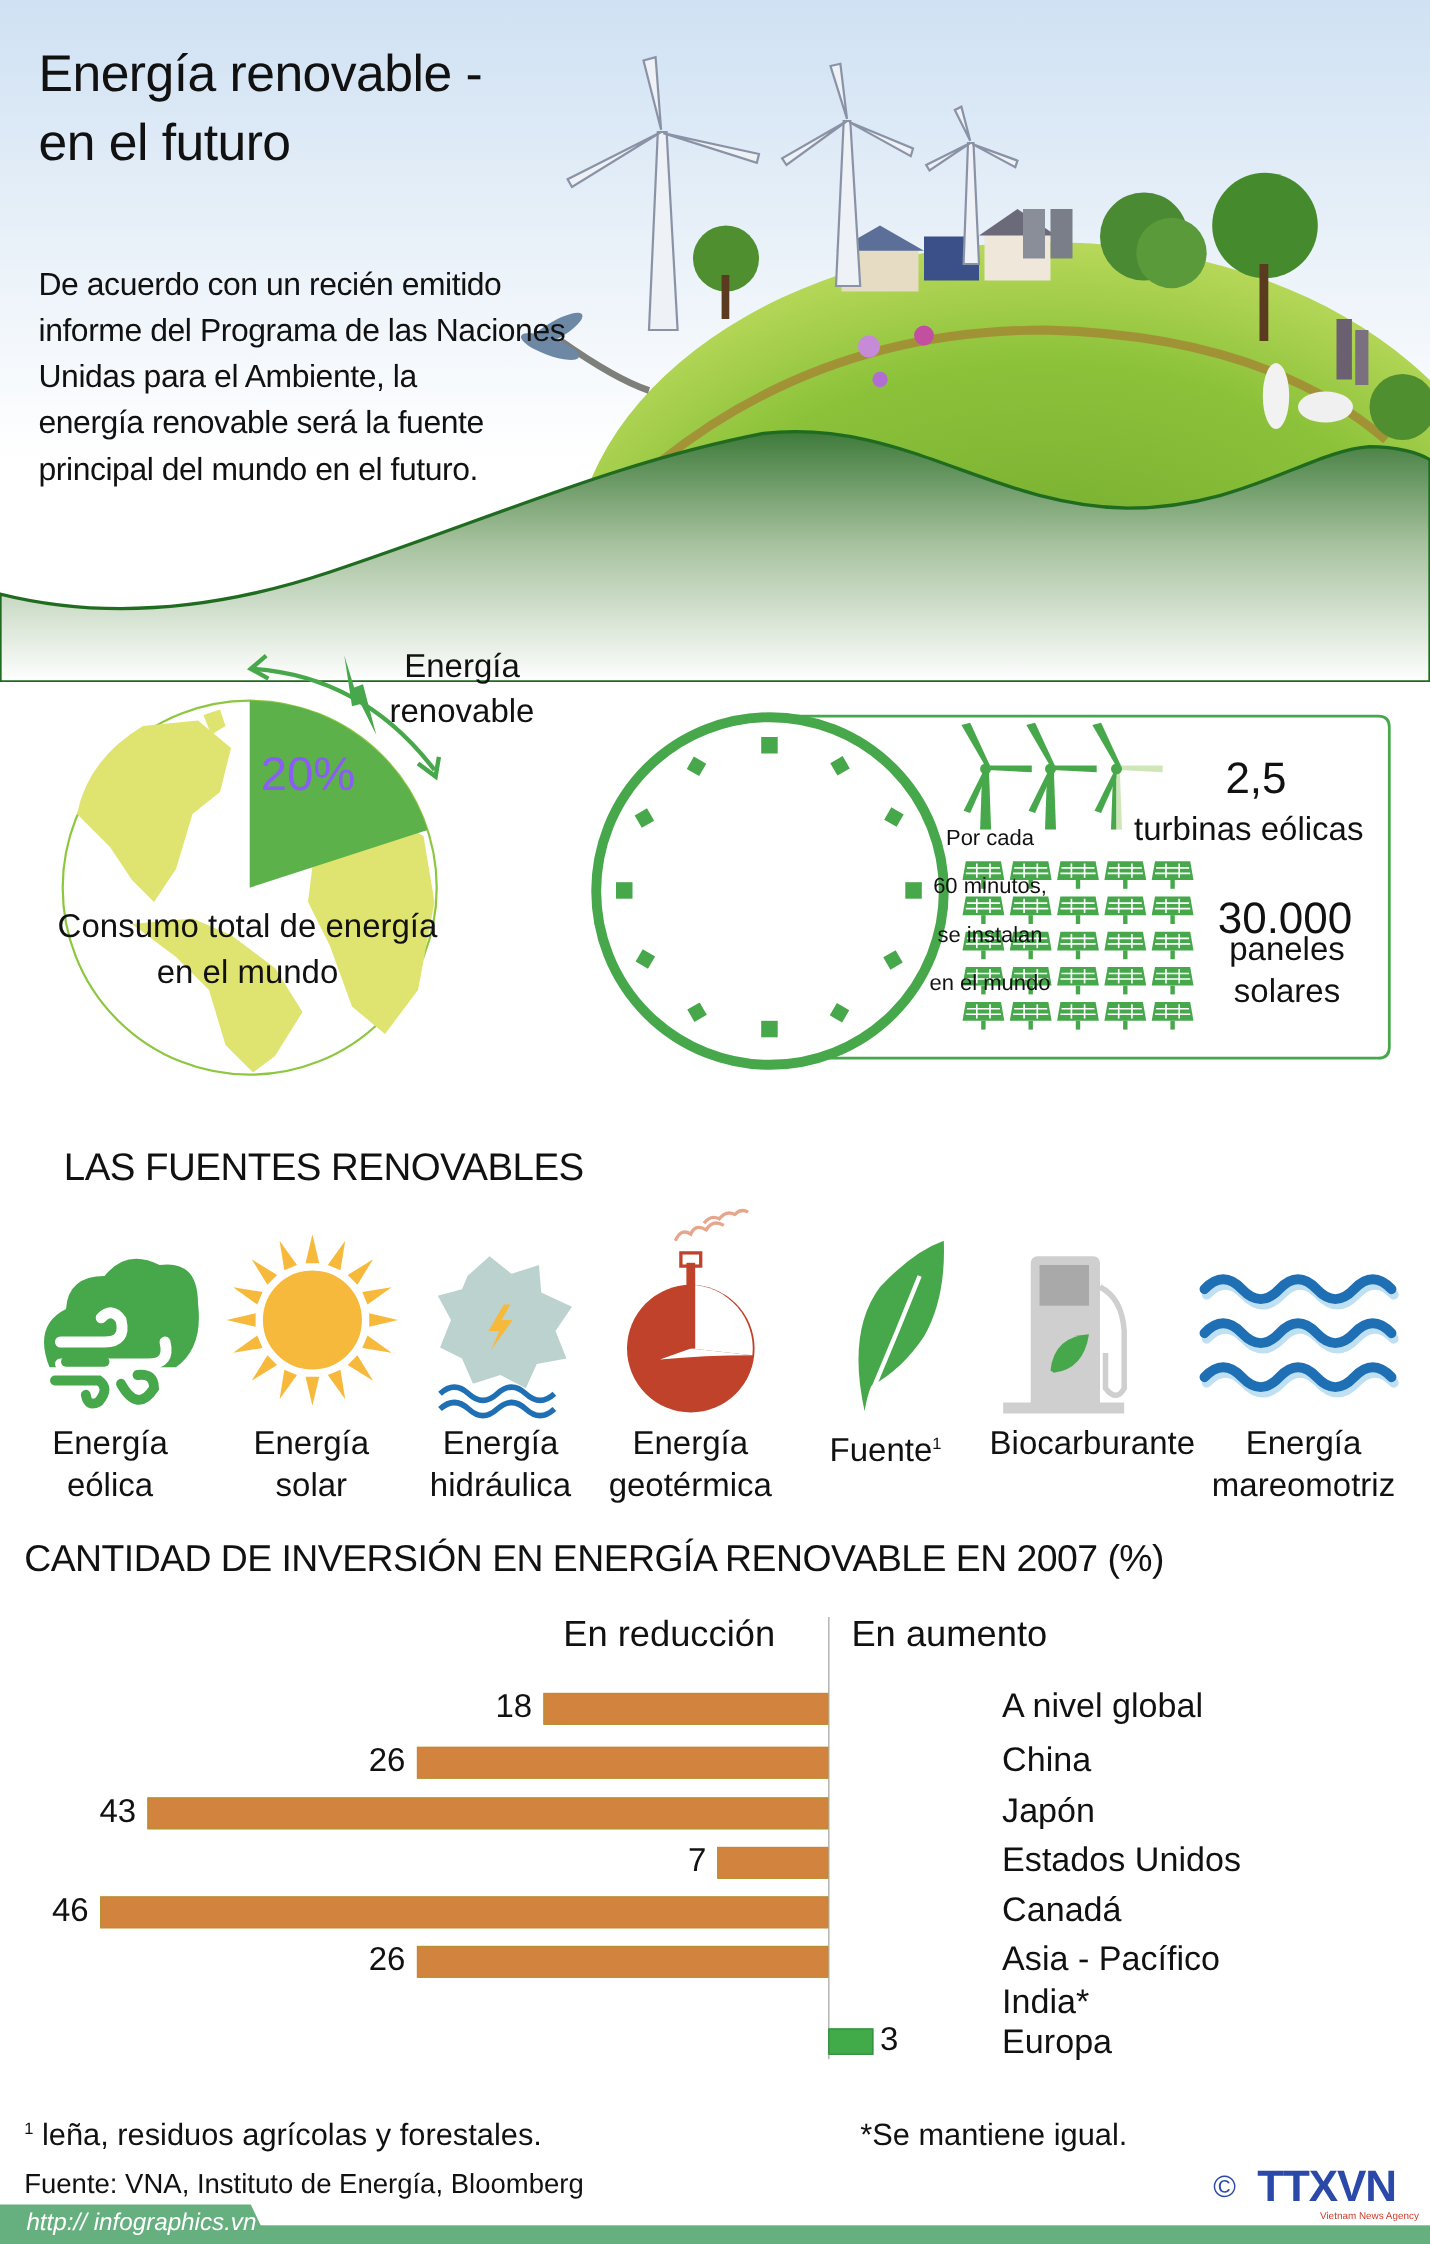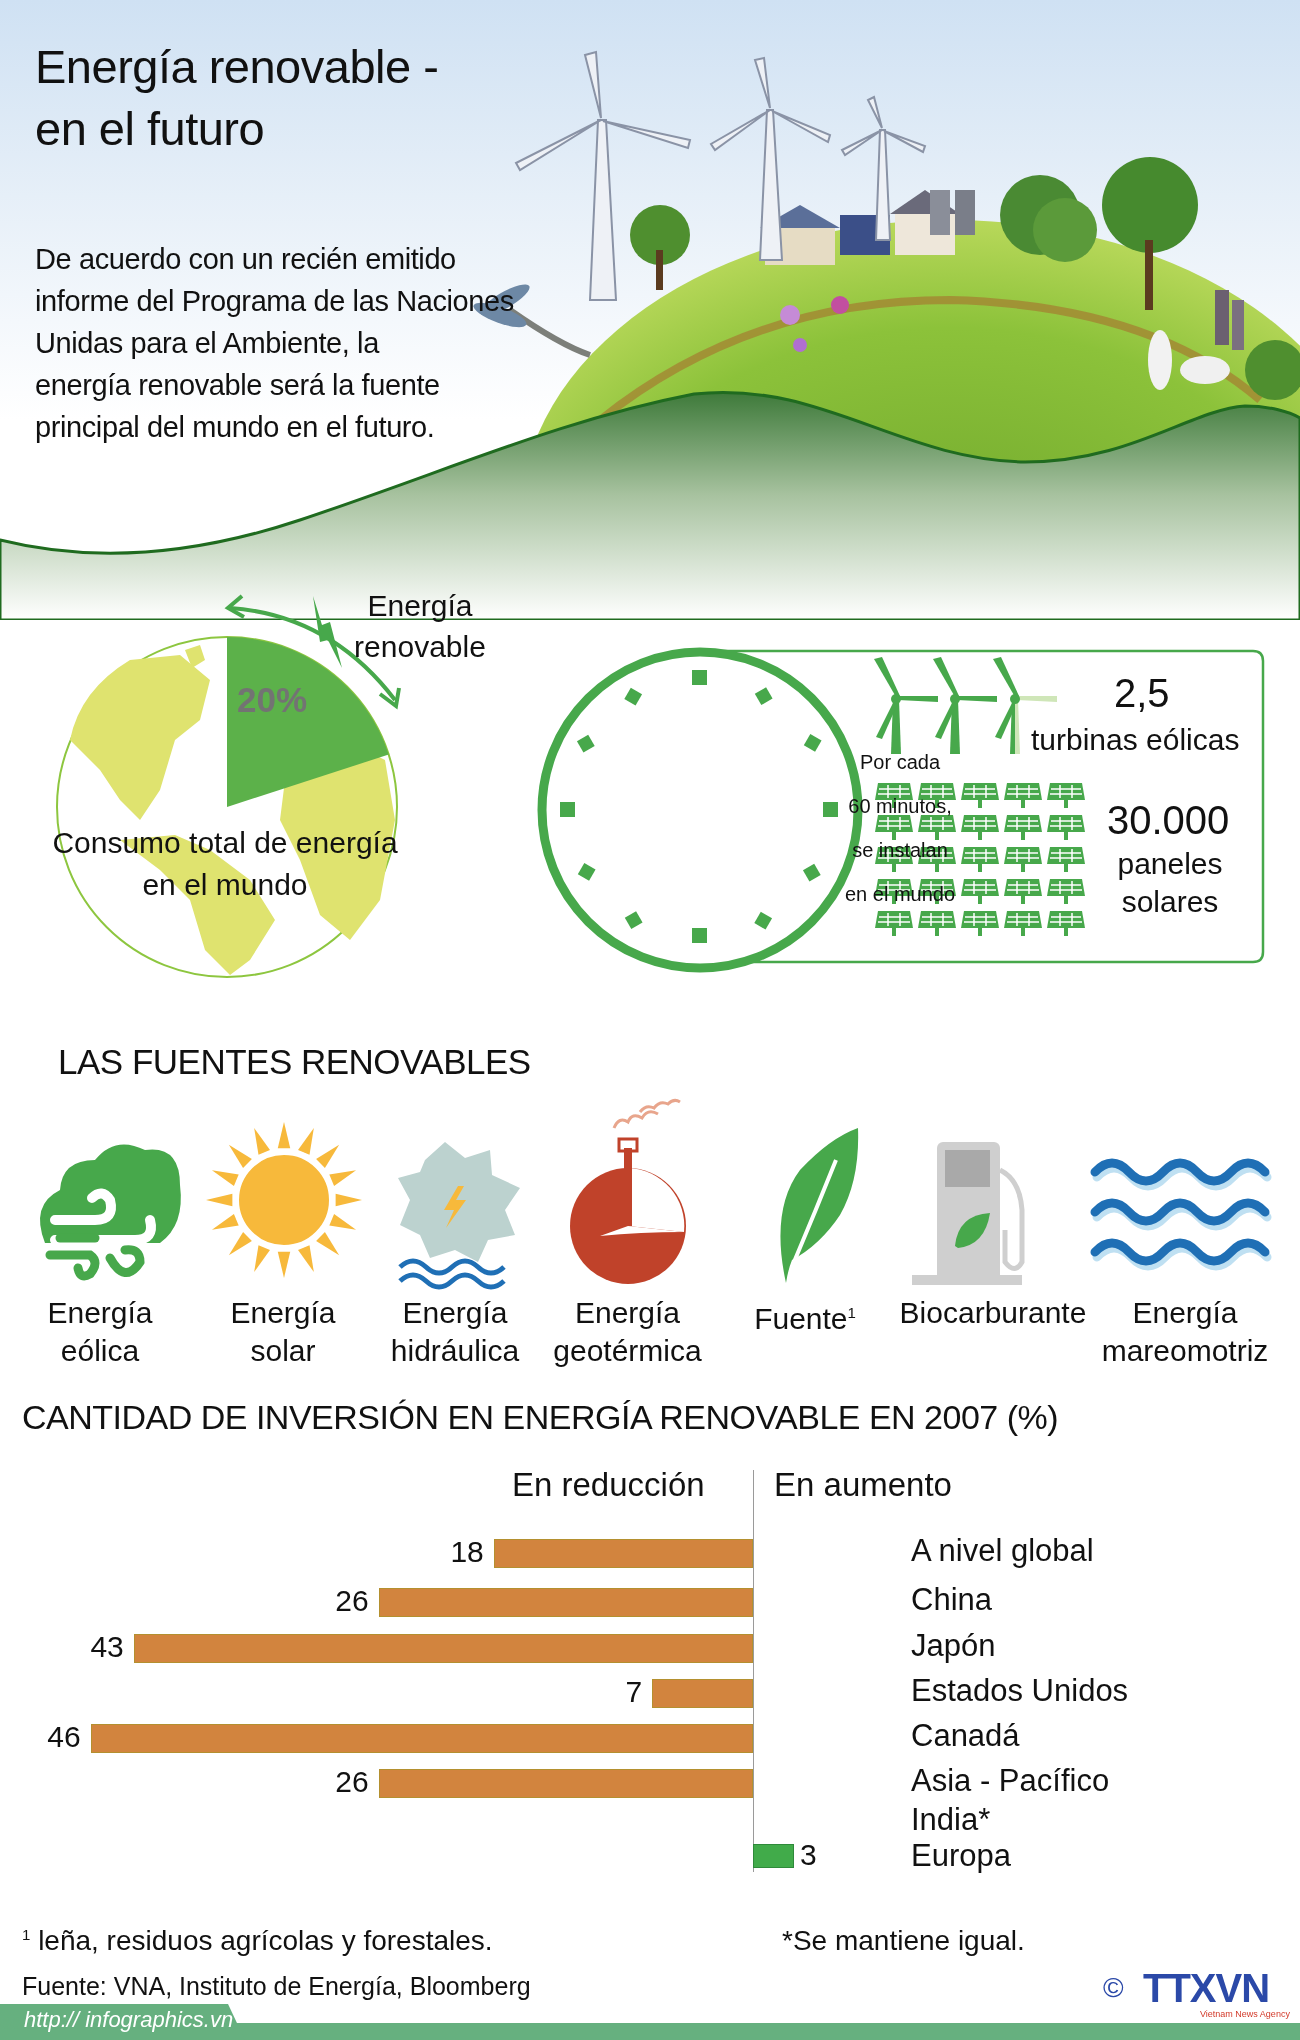--- a/index.html
+++ b/index.html
@@ -6,21 +6,21 @@
   body{width:1300px;height:2040px;position:relative;overflow:hidden;background:#ffffff;
        font-family:"Liberation Sans","DejaVu Sans",sans-serif;color:#111;}
   .abs{position:absolute;}
   .sky{left:0;top:0;width:1300px;height:560px;
        background:linear-gradient(180deg,#cfe1f3 0%,#e6eff8 35%,#ffffff 75%);}
   .title{left:35px;top:36px;font-size:47px;line-height:62px;font-weight:400;letter-spacing:-0.5px;}
   .title div{white-space:nowrap;}
   .intro{left:35px;top:238px;font-size:29px;line-height:42px;letter-spacing:-0.4px;}
   .intro div{white-space:nowrap;}
   .svgfull{left:0;top:0;}
-  .label{white-space:nowrap;}
+  .label{white-space:nowrap;margin-top:15px;}
   .stat-big{font-size:40px;}
   .stat-small{font-size:31px;}
   .src-label{font-size:30px;text-align:center;line-height:38px;white-space:nowrap;}
   .section-h{font-size:35px;letter-spacing:-0.5px;white-space:nowrap;}
   .chart-cat{font-size:31px;white-space:nowrap;}
   .chart-val{font-size:30px;text-align:right;white-space:nowrap;}
   .bar{background:#d2843e;border:1px solid #b4902f;box-sizing:border-box;}
   .bar.up{background:#41ab4a;border-color:#2e8a3a;}
   .foot{font-size:28px;white-space:nowrap;}
   .foot-small{font-size:25px;white-space:nowrap;}
@@ -128,21 +128,21 @@
 
     <path d="M227 807 L227 637 A170 170 0 0 1 388.7 754.5 Z" fill="#5cb14a"></path>
 
     <path d="M230 608 Q330 615 395 700" fill="none" stroke="#47a84b" stroke-width="4"></path>
     <polyline points="242,596 228,608 244,617" fill="none" stroke="#47a84b" stroke-width="4"></polyline>
     <polyline points="380,694 396,706 399,688" fill="none" stroke="#47a84b" stroke-width="4"></polyline>
 
     <polygon points="313,596 322,625 330,622 342,668 328,640 320,642" fill="#47a84b"></polygon>
   </g>
 </svg>
-<div class="abs" style="left:237px;top:680px;font-size:35px;font-weight:700;color:#737373">20%</div>
+<div class="abs" style="left:237px;top:680px;font-size:43px;font-weight:400;color:#8b5cf6">20%</div>
 <div class="abs src-label" style="left:345px;top:585px;width:150px;font-size:30px;line-height:41px">
   <div>Energía</div>
   <div>renovable</div>
 </div>
 <div class="abs src-label" style="left:20px;top:822px;width:410px;font-size:30px;line-height:42px">
   <div>Consumo total de energía</div>
   <div>en el mundo</div>
 </div>
 
 <svg class="abs" style="left:530px;top:640px" width="740" height="340">

